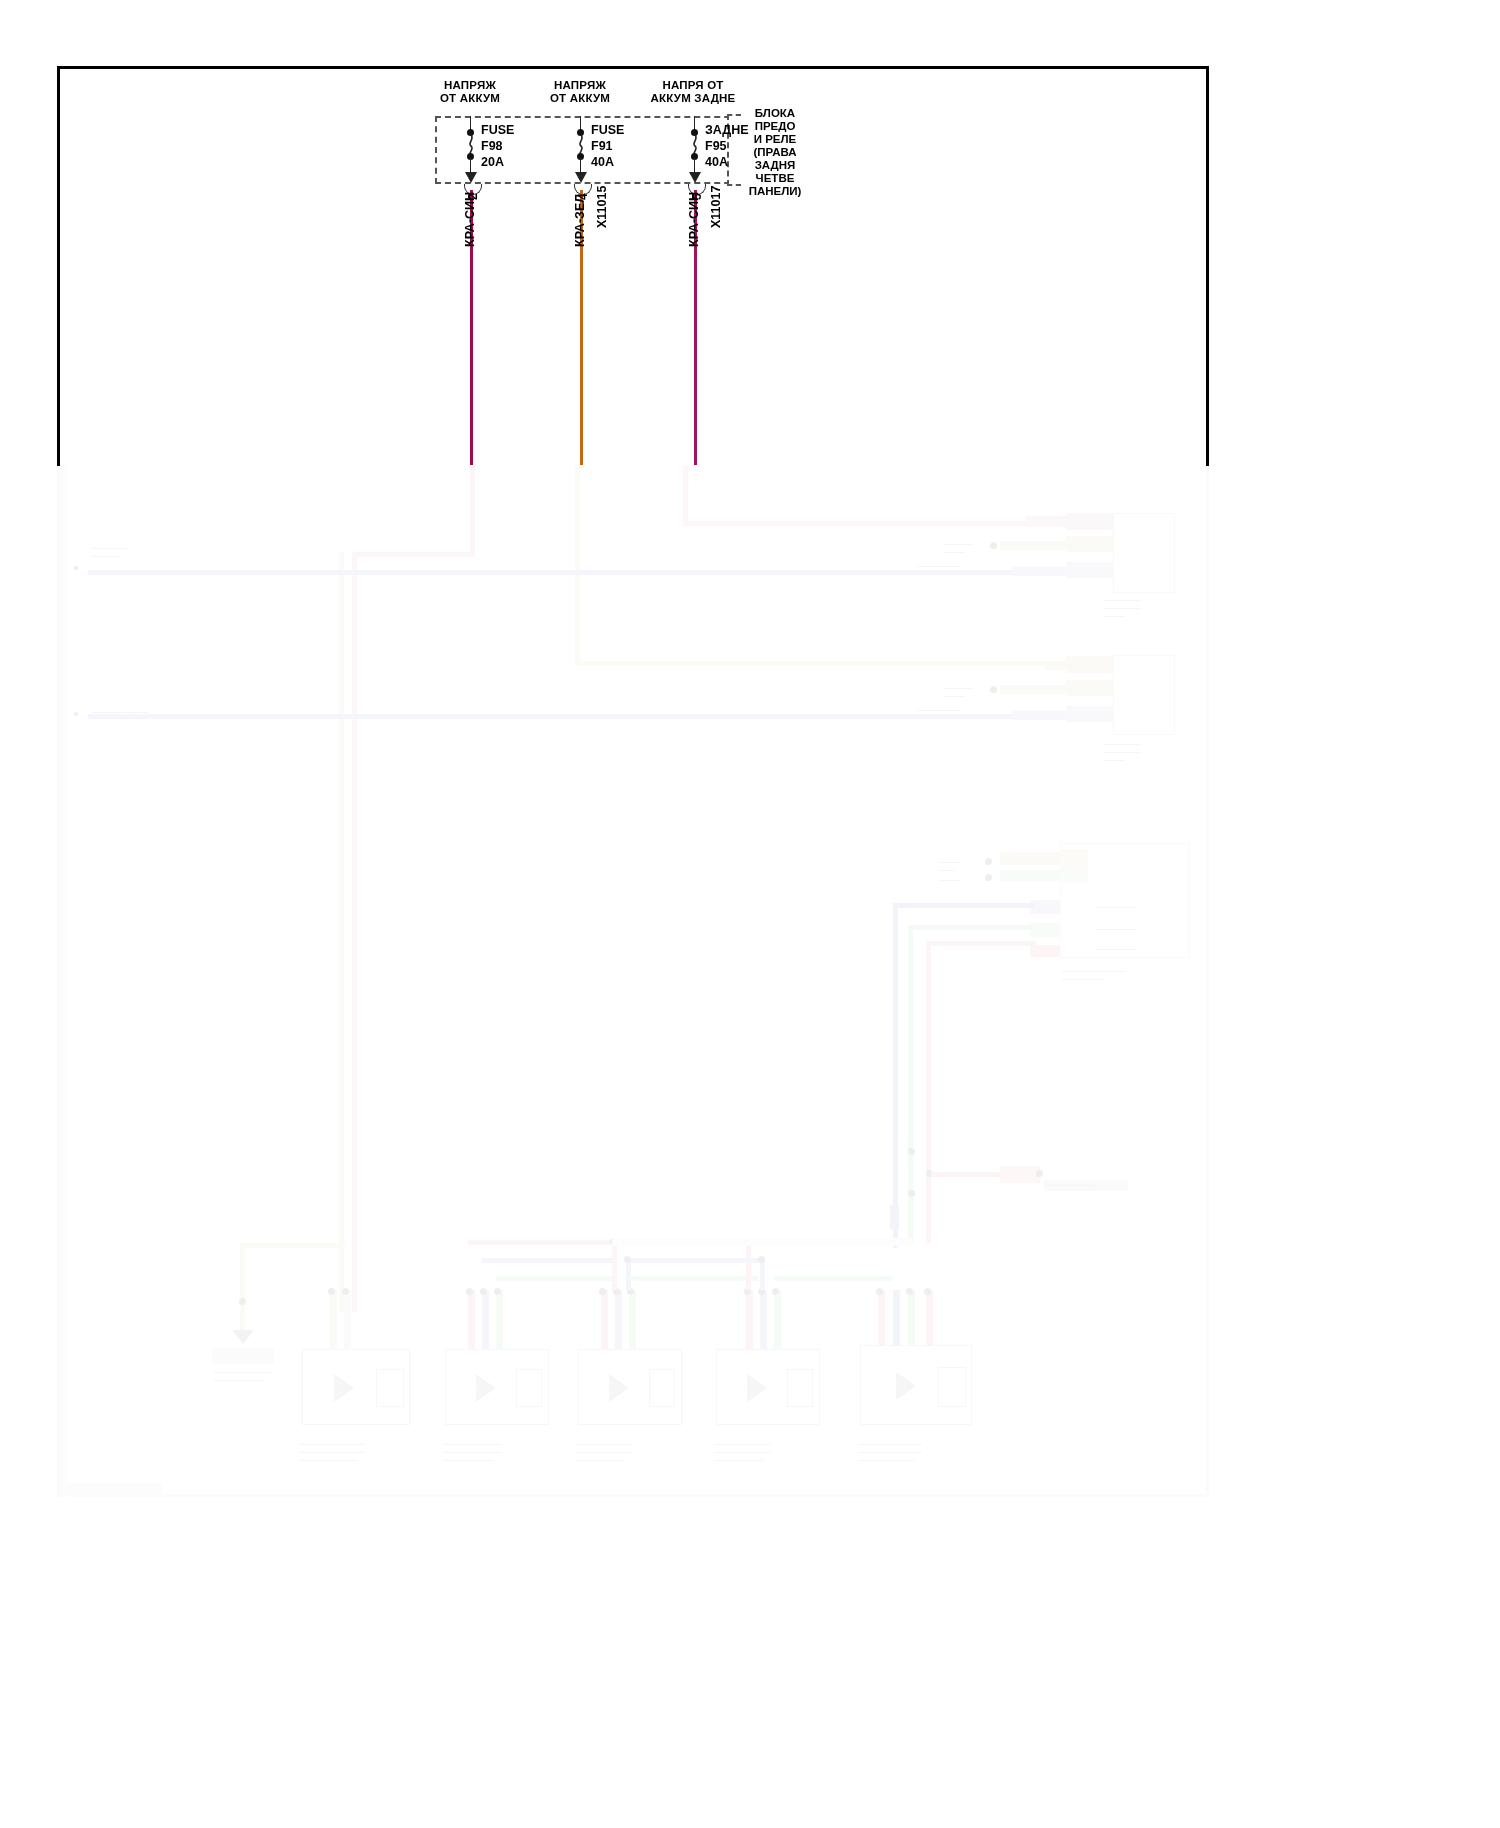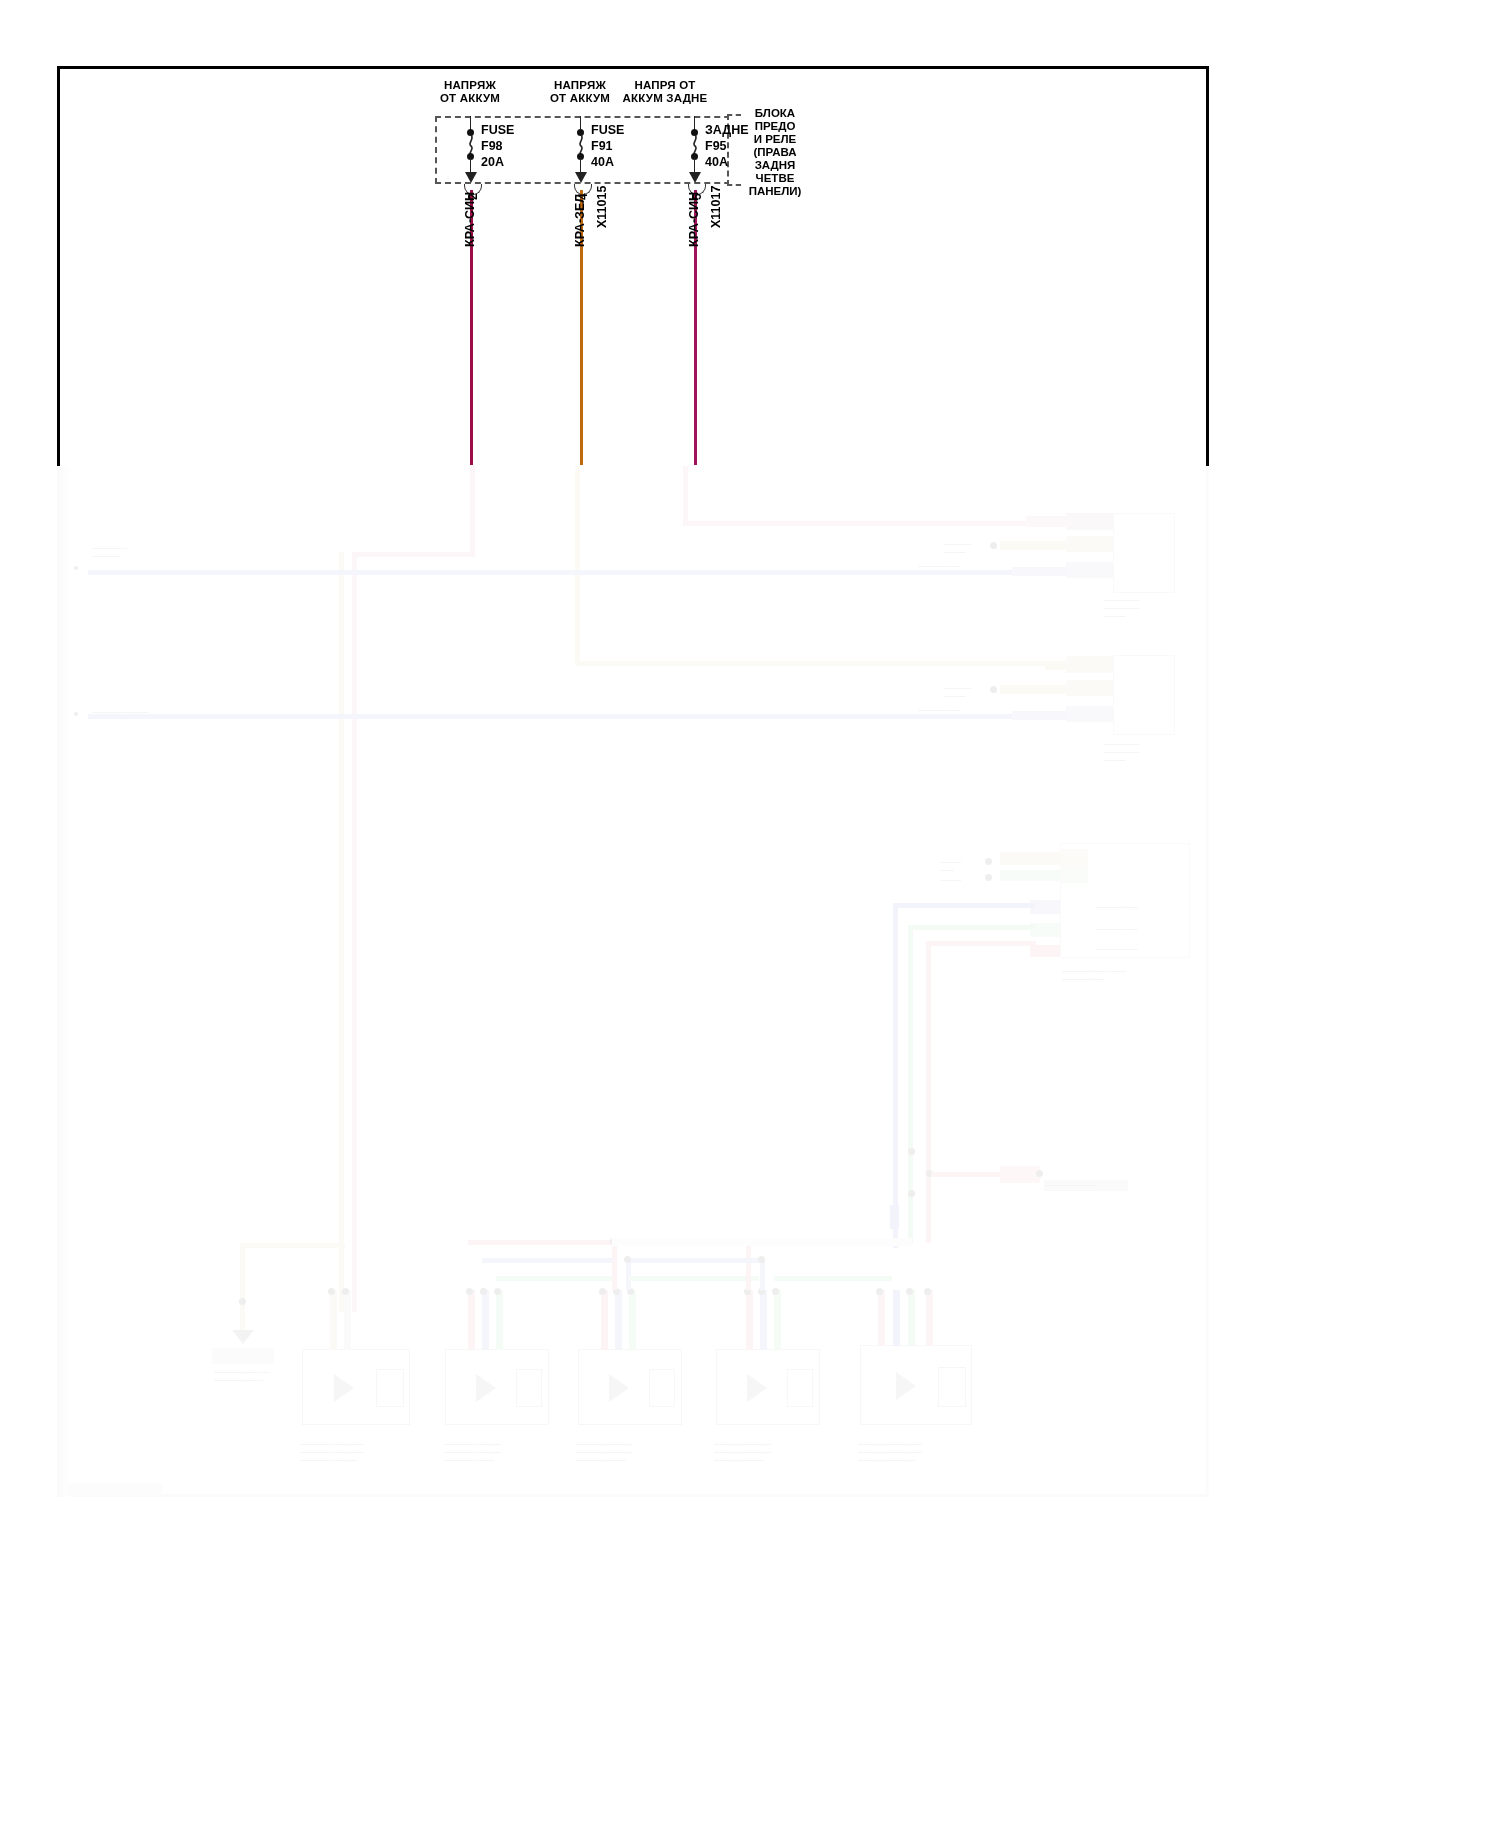--- a/index.html
+++ b/index.html
@@ -71,21 +71,21 @@
 
 <div id="page">
 
   <div class="frame-top"></div>
   <div class="frame-body"></div>
 
   <div class="srcLabel" style="left:415px;top:79px;width:110px;">НАПРЯЖ
 ОТ АККУМ</div>
   <div class="srcLabel" style="left:525px;top:79px;width:110px;">НАПРЯЖ
 ОТ АККУМ</div>
-  <div class="srcLabel" style="left:604px;top:79px;width:122px;text-align:center;">НАПРЯ ОТ
+  <div class="srcLabel" style="left:632px;top:79px;width:122px;text-align:center;">НАПРЯ ОТ
 АККУМ ЗАДНЕ</div>
 
   <div class="fusebox"></div>
   <div class="fusebox-right-open"></div>
   <div class="fusebox-bracket"></div>
 
   <div class="blockText" style="left:735px;top:107px;width:80px;text-align:center;">БЛОКА ПРЕДО
 И РЕЛЕ
 (ПРАВА
 ЗАДНЯ ЧЕТВЕ

